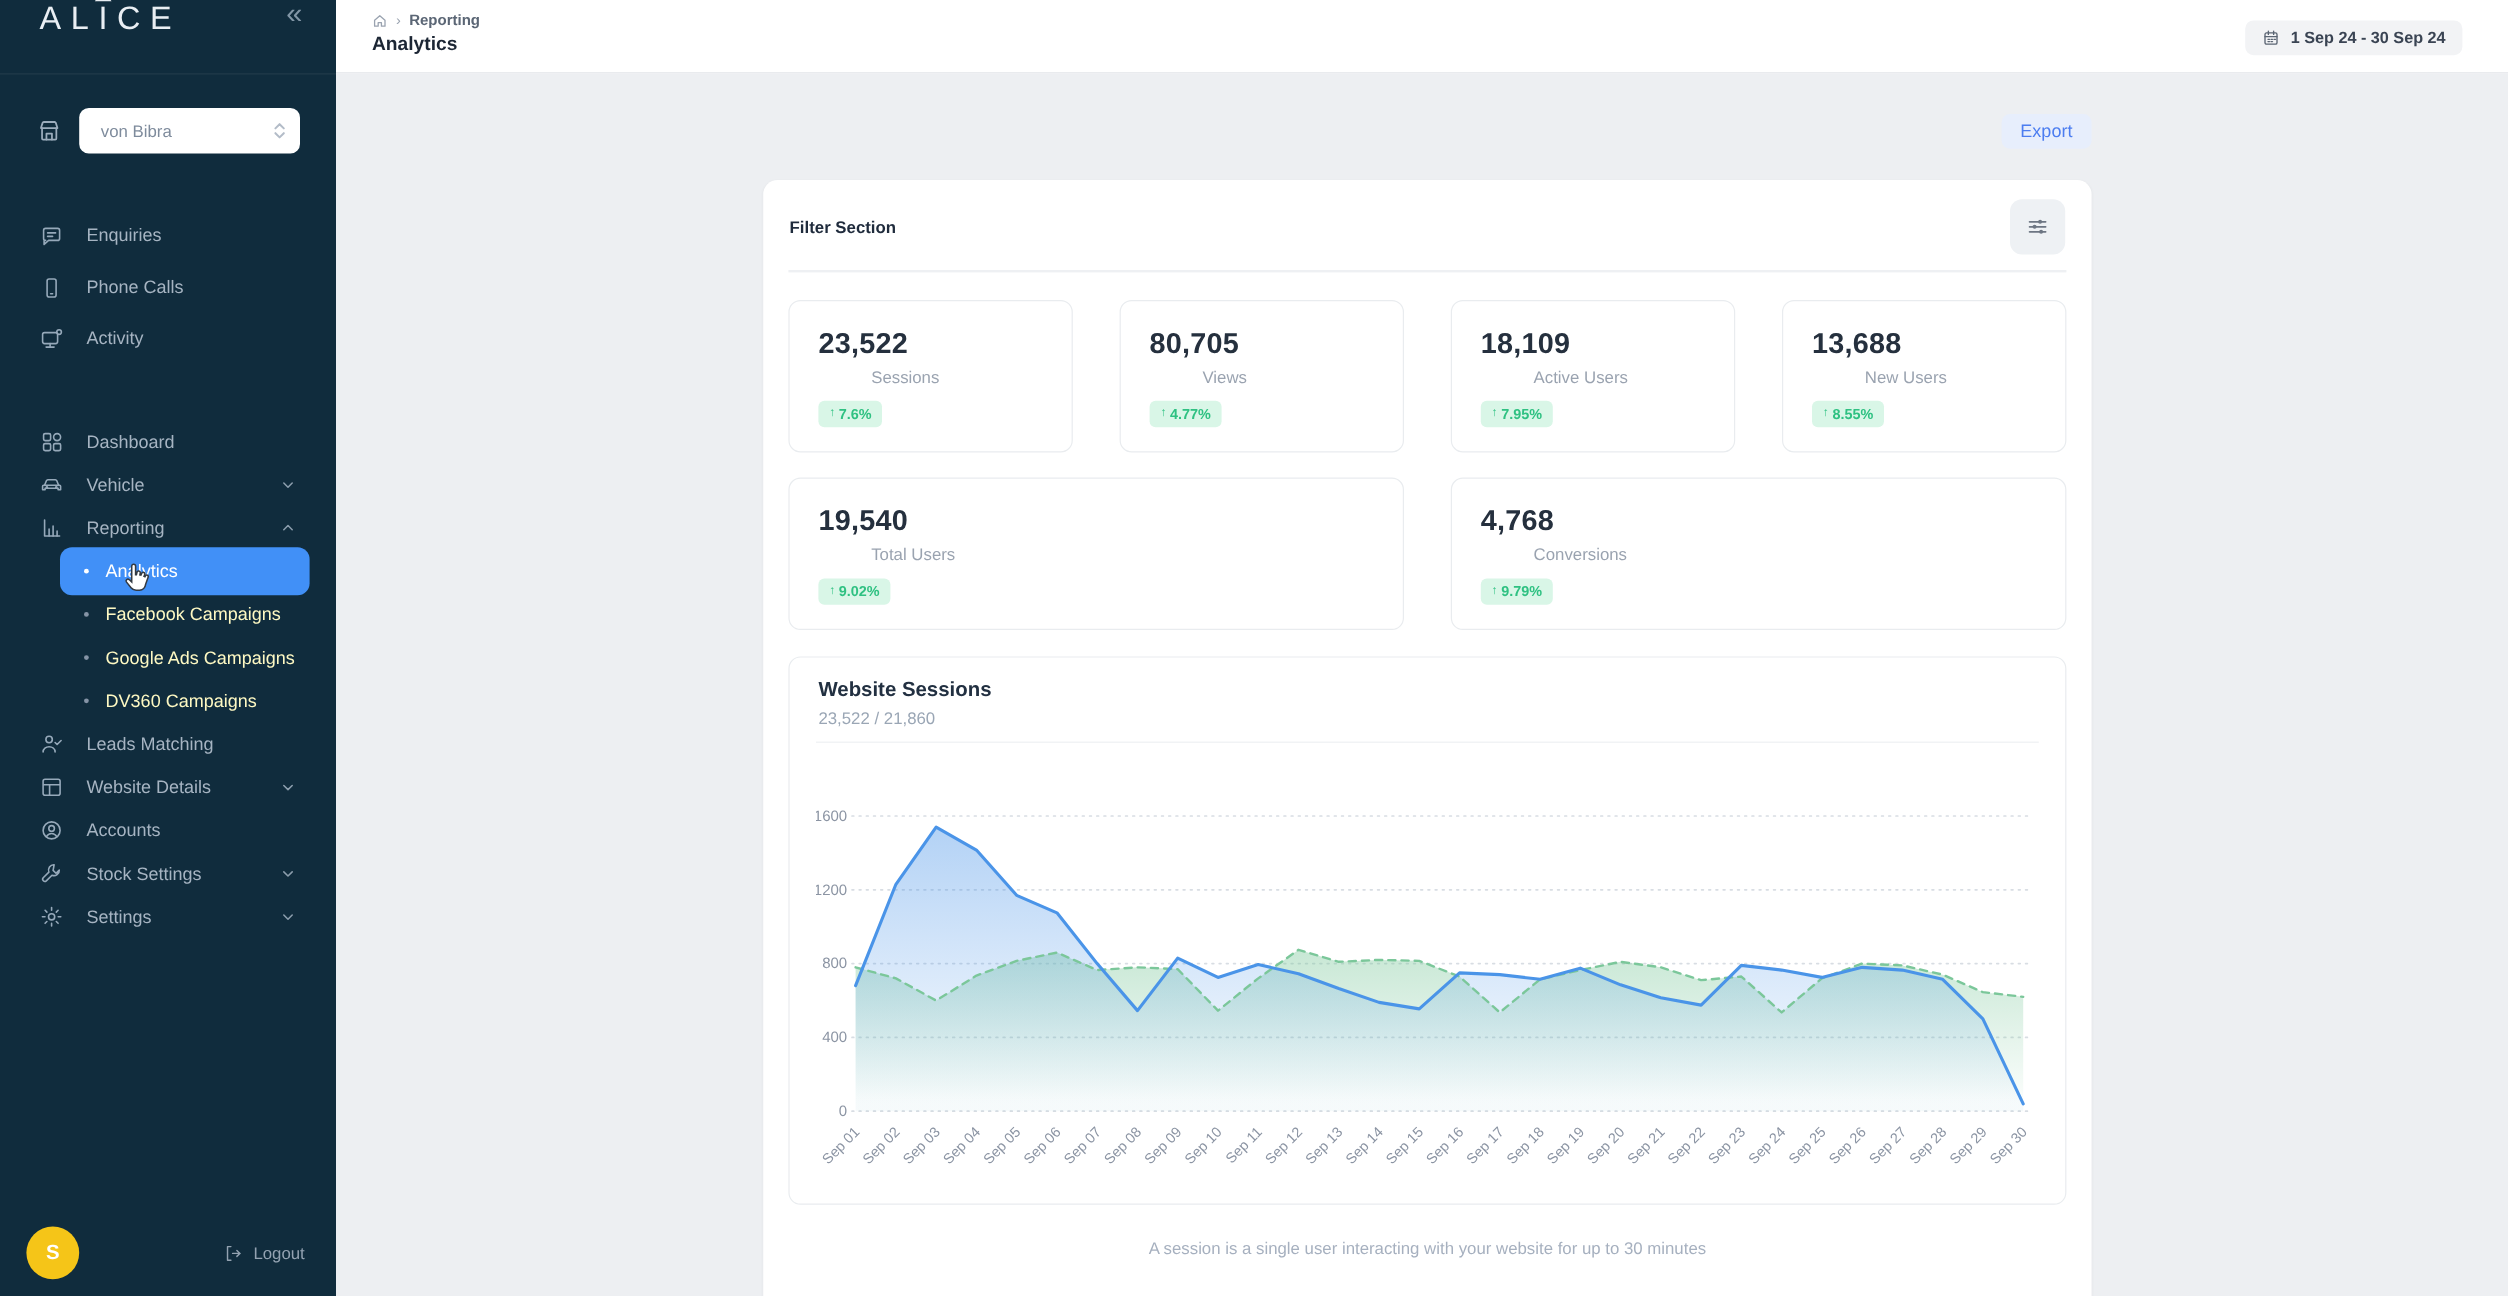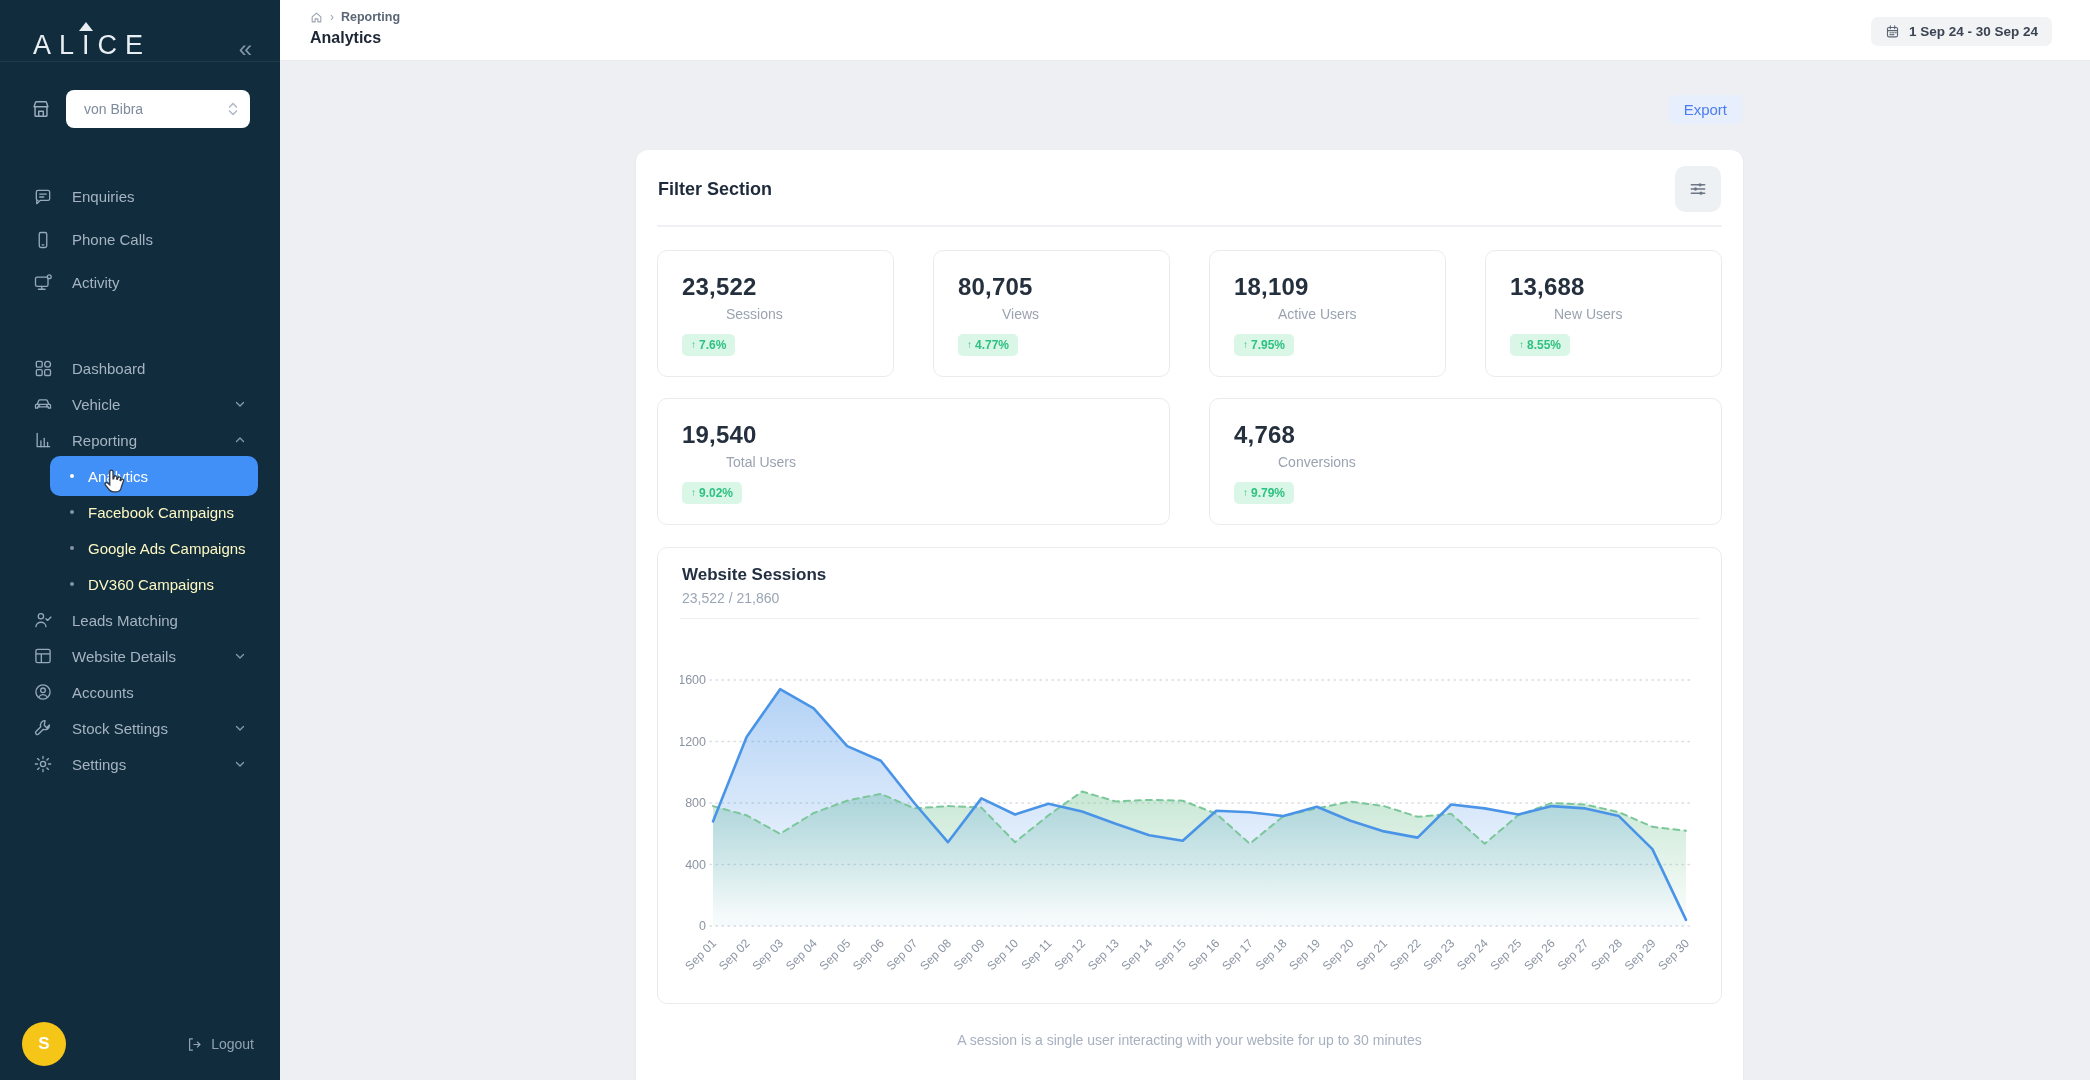--- a/index.html
+++ b/index.html
@@ -1,21 +1,21 @@
 <!DOCTYPE html>
 <html><head>
 <meta charset="utf-8">
 <style>
   * { margin:0; padding:0; box-sizing:border-box; }
   html,body { width:2090px; height:1080px; overflow:hidden; }
   body { font-family:"Liberation Sans", sans-serif; background:#edeff2; display:flex; }
 
   
   .sidebar { width:280px; min-width:280px; height:1080px; background:#102c3d; position:relative; }
-  .logo-row { height:62px; display:flex; align-items:flex-end; justify-content:space-between; padding:0 28px 0 33px; border-bottom:1px solid rgba(255,255,255,.07); }
+  .logo-row { height:62px; display:flex; align-items:flex-start; justify-content:space-between; padding:0 28px 0 33px; border-bottom:1px solid rgba(255,255,255,.07); }
   .logo { position:relative; color:#e9eef3; font-size:27px; letter-spacing:8px; font-weight:400; }
   .logo-caret { position:absolute; left:46px; top:-8px; width:0; height:0; border-left:7px solid transparent; border-right:7px solid transparent; border-bottom:9px solid #e9eef3; }
   .collapse-btn { background:none; border:none; color:#8296a6; font-size:24px; line-height:1; cursor:pointer; }
 
   .dealer-row { display:flex; align-items:center; gap:14px; padding:28px 30px 0 30px; }
   .dealer-icon { color:#9cadbd; display:flex; }
   .dealer-select { flex:1; height:38px; background:#ffffff; border-radius:8px; display:flex; align-items:center; justify-content:space-between; padding:0 11px 0 18px; color:#7e8b9c; font-size:14px; cursor:pointer; }
   .spinner-icon { color:#b3bcc8; display:flex; }
 
   .nav { padding:50px 12px 0 12px; }
@@ -44,21 +44,21 @@
   .page-title { margin-top:5px; font-size:16px; font-weight:700; color:#1c2634; }
   .date-pill { position:absolute; right:41px; top:17px; height:29px; display:flex; align-items:center; gap:9px; background:#f2f3f5; border:none; border-radius:7px; padding:0 14px; font-family:inherit; font-size:13.5px; font-weight:700; color:#3a4453; cursor:pointer; }
   .date-pill svg { color:#5b6573; }
 
   .content { flex:1; padding:0 350px 0 356px; overflow:hidden; }
   .export-row { display:flex; justify-content:flex-end; margin:34px 0 26px; }
   .export-btn { background:#e7eefc; color:#4c7df0; border:none; border-radius:7px; font-family:inherit; font-size:15px; font-weight:500; padding:6px 16px; cursor:pointer; }
 
   .big-card { background:#ffffff; border-radius:12px 12px 0 0; height:933px; padding:0 21px; box-shadow:0 1px 3px rgba(16,24,40,.05); }
   .big-card-header { display:flex; align-items:center; justify-content:space-between; padding:16px 1px 13px; border-bottom:2px solid #eef0f3; }
-  .filter-title { font-size:18px; font-weight:700; color:#1f2b3c; }
+  .filter-title { font-size:14px; font-weight:700; color:#1f2b3c; }
   .filter-btn { width:46px; height:46px; border-radius:10px; background:#eef1f4; border:none; display:flex; align-items:center; justify-content:center; color:#6d7683; cursor:pointer; }
 
   .stats-grid { display:grid; gap:39px; margin-top:23px; }
   .stats-grid.row1 { grid-template-columns:repeat(4,1fr); }
   .stats-grid.row2 { grid-template-columns:repeat(2,1fr); margin-top:21px; }
   .stat-card { border:1.5px solid #e9ecef; border-radius:10px; background:#ffffff; height:127px; padding:22px 24px 0; }
   .stat-value { font-size:24px; font-weight:700; color:#25303e; letter-spacing:.2px; }
   .stat-label { font-size:14px; color:#9aa3b0; margin-top:5px;margin-left:44px; }
   .stat-badge { display:inline-flex; align-items:center; gap:3px; margin-top:12px; background:#d9f6e7; color:#2fc182; font-size:12px; font-weight:700; border-radius:5px; padding:4px 9px; }
   .badge-arrow { font-size:10px; line-height:1; }

